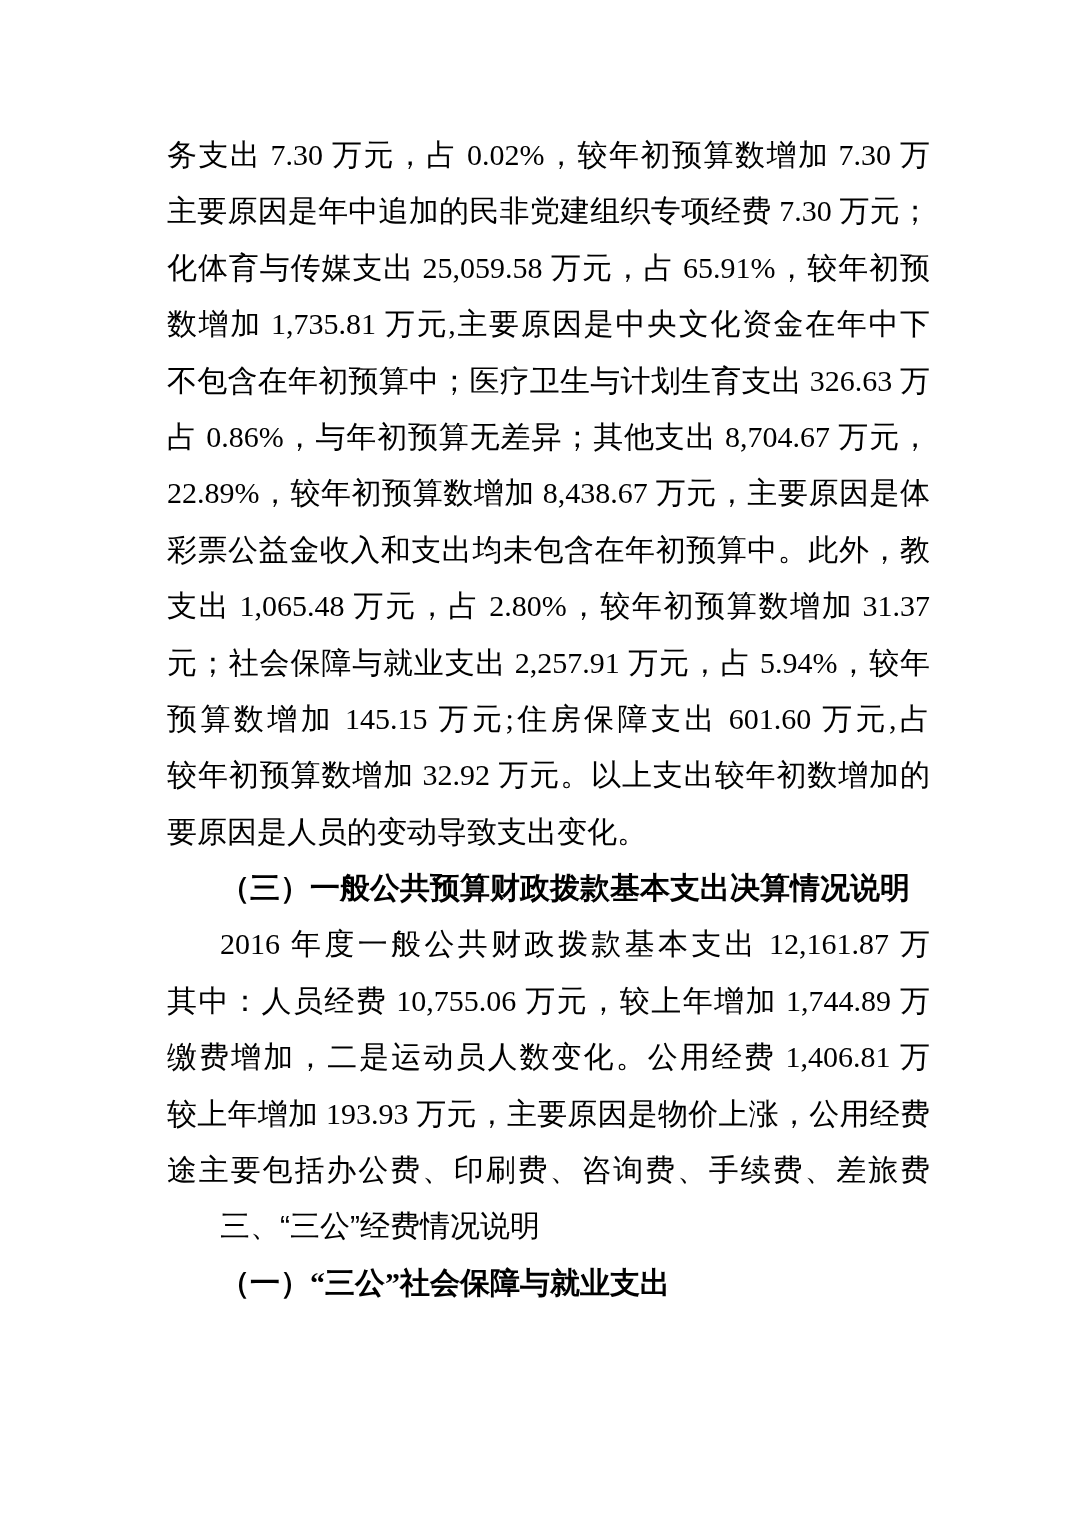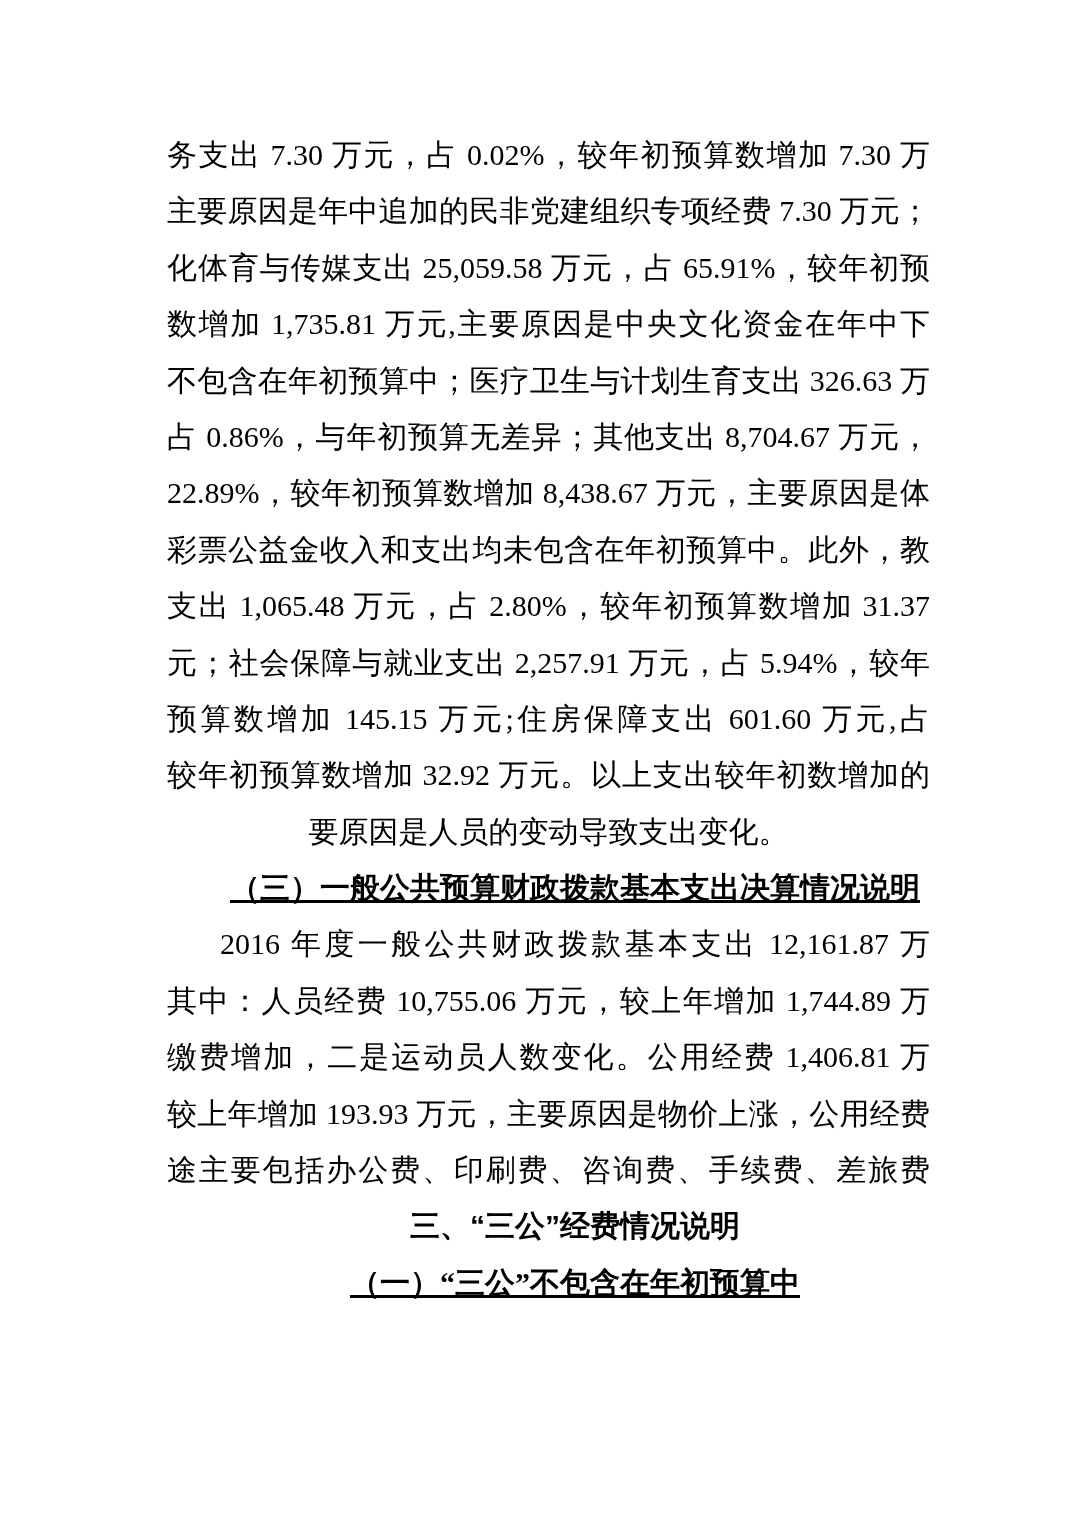--- a/index.html
+++ b/index.html
@@ -21,40 +21,39 @@
     left: 167px;
     top: 127px;
     width: 763px;
   }
   .line {
     height: 56.4px;
     line-height: 56.4px;
     font-size: 30px;
     white-space: normal;
     overflow: hidden;
-    text-align: center;
+    text-align: left;
   }
   
   .line.j {
     text-align: justify;
     text-align-last: justify;
   }
   
   .line.indent {
     text-indent: 53px;
   }
   
   .line.h-kai {
     font-weight: 700;
-    text-decoration: underline;
   }
   
   .line.h-hei {
     font-family: "Liberation Sans", sans-serif;
-    font-weight: 700;
+    font-weight: 400;
   }
 </style>
 </head>
 <body>
 
 <div class="page">
   <div class="text-block">
       <div class="line j">务支出 7.30 万元，占 0.02%，较年初预算数增加 7.30 万元，</div>
       <div class="line j">主要原因是年中追加的民非党建组织专项经费 7.30 万元；文</div>
       <div class="line j">化体育与传媒支出 25,059.58 万元，占 65.91%，较年初预算</div>
@@ -68,15 +67,15 @@
       <div class="line j">预算数增加 145.15 万元;住房保障支出 601.60 万元,占 1.58%，</div>
       <div class="line j">较年初预算数增加 32.92 万元。以上支出较年初数增加的主</div>
       <div class="line">要原因是人员的变动导致支出变化。</div>
       <div class="line h-kai indent">（三）一般公共预算财政拨款基本支出决算情况说明</div>
       <div class="line j indent">2016 年度一般公共财政拨款基本支出 12,161.87 万元。</div>
       <div class="line j">其中：人员经费 10,755.06 万元，较上年增加 1,744.89 万元，</div>
       <div class="line j">缴费增加，二是运动员人数变化。公用经费 1,406.81 万元，</div>
       <div class="line j">较上年增加 193.93 万元，主要原因是物价上涨，公用经费用</div>
       <div class="line j">途主要包括办公费、印刷费、咨询费、手续费、差旅费等。</div>
       <div class="line h-hei indent">三、“三公”经费情况说明</div>
-      <div class="line h-kai indent">（一）“三公”不包含在年初预算中</div>
+      <div class="line h-kai indent">（一）“三公”社会保障与就业支出</div>
     </div>
 </div>
 
 </body></html>

